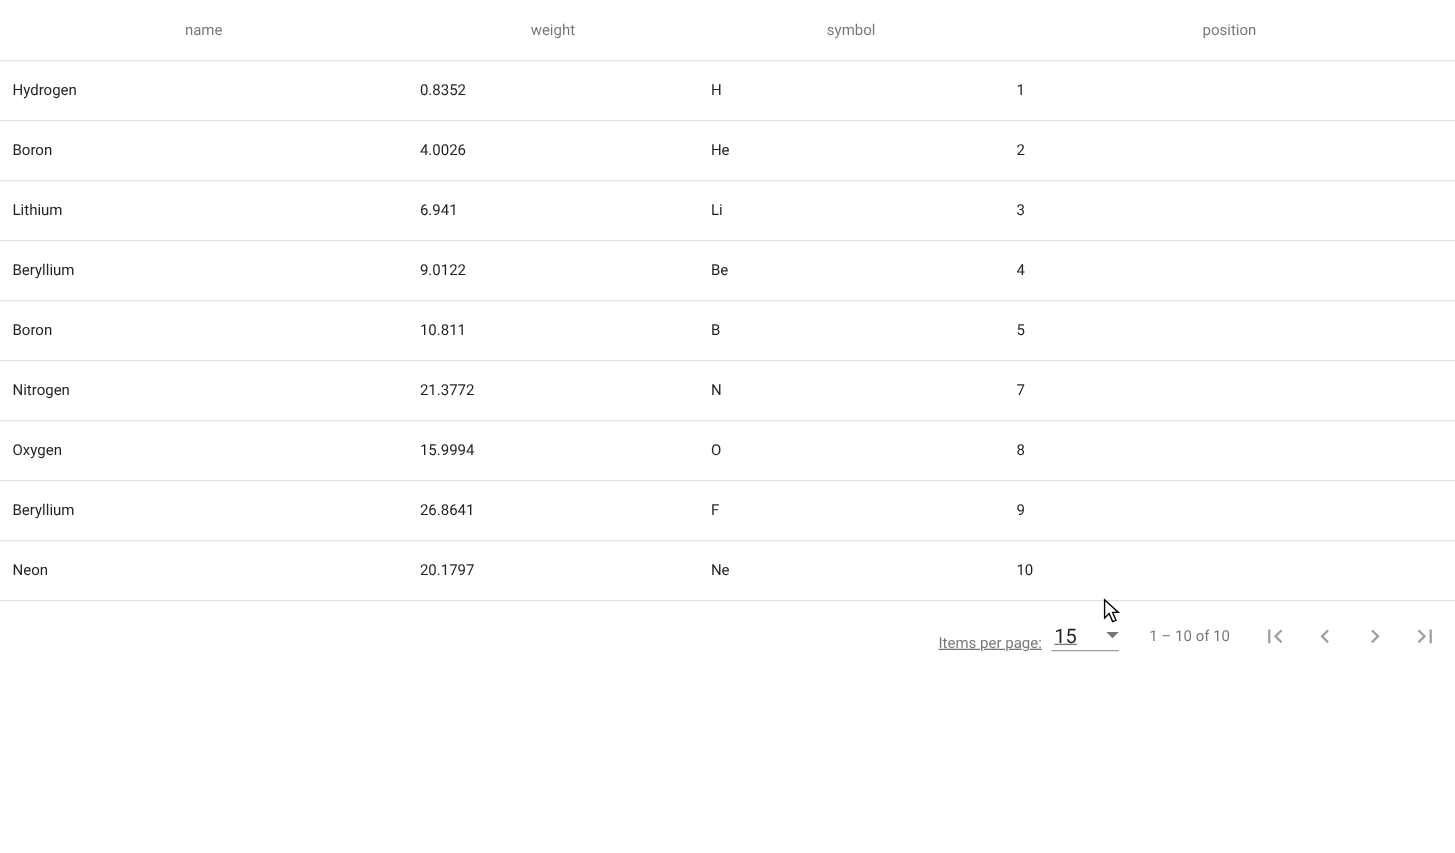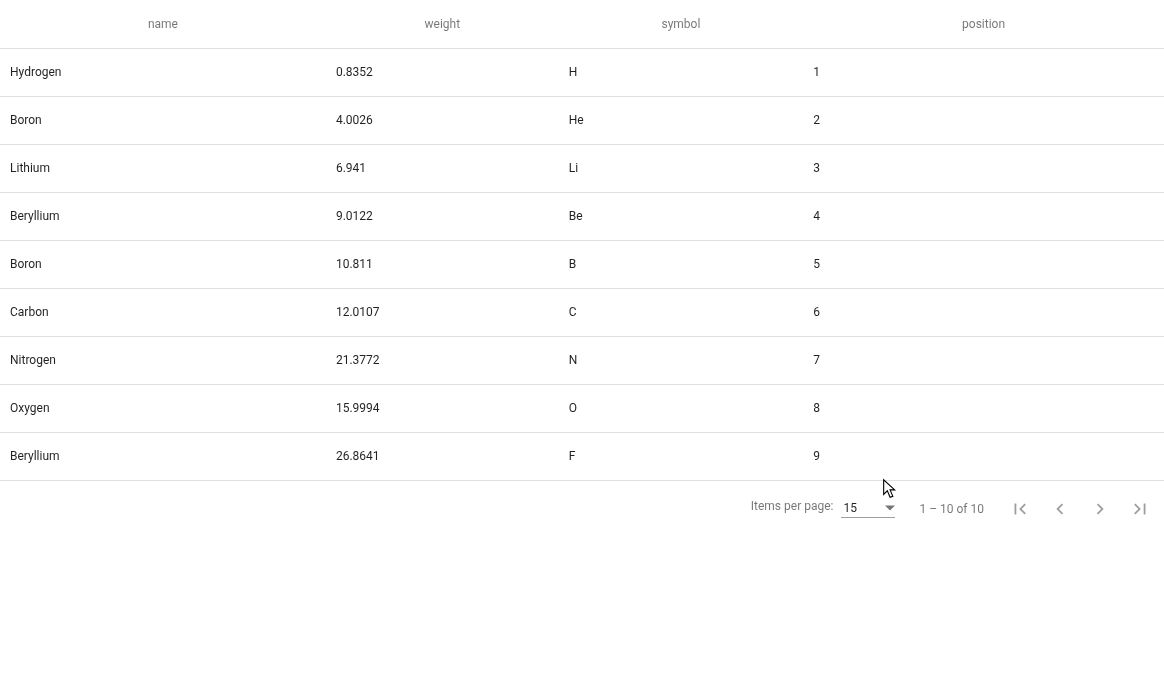--- a/index.html
+++ b/index.html
@@ -43,27 +43,27 @@
     .paginator {
       display: flex;
       align-items: center;
       justify-content: flex-end;
       height: 56px;
       gap: 24px;
       padding-right: 12px;
       font-size: 12px;
       color: rgba(0,0,0,0.54);
     }
-    .ipp { display: flex; align-items: flex-start; gap: 8px; }
+    .ipp { display: flex; align-items: flex-end; gap: 8px; text-decoration: underline; }
     .select {
       position: relative;
       min-width: 54px;
       border-bottom: 1px solid rgba(0,0,0,0.38);
       padding: 2px 18px 2px 2px;
-      font-size: 12px;
+      font-size: 16px;
       color: rgba(0,0,0,0.87);
       cursor: pointer;
     }
     .select-arrow {
       position: absolute;
       right: 0; top: 50%; transform: translateY(-50%);
       width: 0; height: 0;
       border-left: 5px solid transparent;
       border-right: 5px solid transparent;
       border-top: 5px solid rgba(0,0,0,0.54);
@@ -129,42 +129,42 @@
           <td>Be</td>
           <td>4</td>
         </tr>
         <tr>
           <td>Boron</td>
           <td>10.811</td>
           <td>B</td>
           <td>5</td>
         </tr>
         <tr>
-          <td>Carbon</td>
-          <td>12.0107</td>
-          <td>C</td>
-          <td>6</td>
-        </tr>
-        <tr>
           <td>Nitrogen</td>
           <td>21.3772</td>
           <td>N</td>
           <td>7</td>
         </tr>
         <tr>
           <td>Oxygen</td>
           <td>15.9994</td>
           <td>O</td>
           <td>8</td>
         </tr>
         <tr>
           <td>Beryllium</td>
           <td>26.8641</td>
           <td>F</td>
           <td>9</td>
+        </tr>
+        <tr>
+          <td>Neon</td>
+          <td>20.1797</td>
+          <td>Ne</td>
+          <td>10</td>
         </tr>
       </tbody>
   </table>
 </div>
 
 <div class="paginator">
   <div class="ipp">
     <span>Items per page:</span>
     <div class="select">
       <span>15</span>

